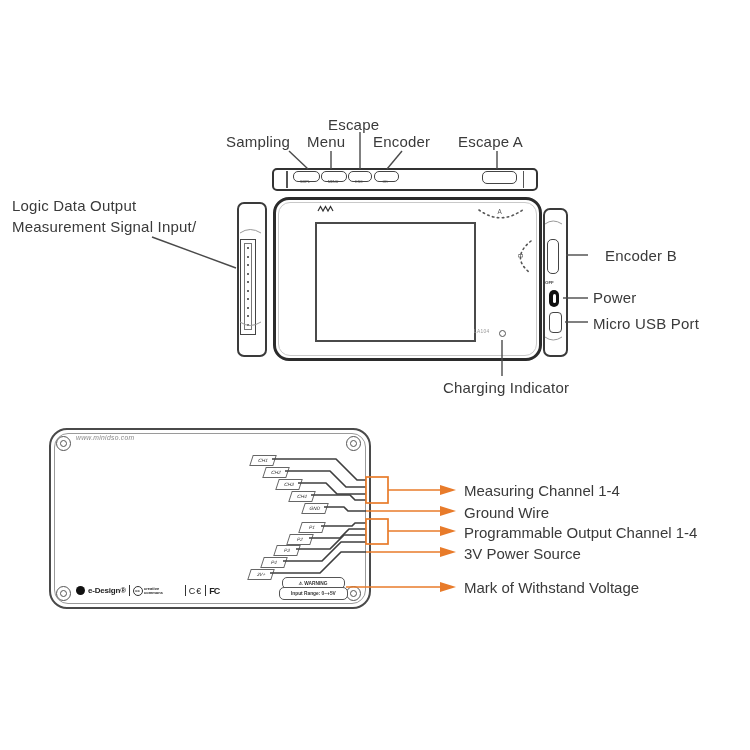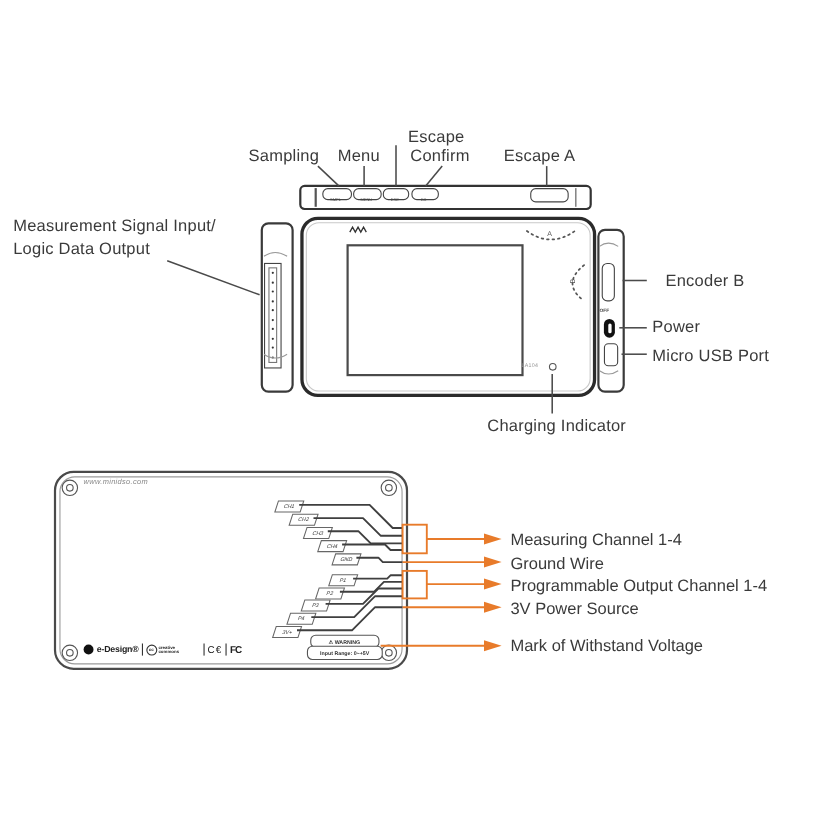--- a/index.html
+++ b/index.html
@@ -54,24 +54,24 @@
   .ccwords span{font-size:8px;font-weight:bold;transform:scale(.5);transform-origin:left center;}
   .cemark{font-size:9px;letter-spacing:1px;}
   .fccmark{font-size:9px;font-weight:bold;letter-spacing:-1px;}
   .callout{position:absolute;left:464px;font-size:15px;color:#3a3a3a;white-space:nowrap;}
 </style>
 </head>
 <body>
 
 <div class="canvas">
 
-  <div class="lbl" style="left:328px;top:116px;margin-left:43px;">Escape</div>
+  <div class="lbl" style="left:328px;top:116px;">Escape</div>
   <div class="lbl" style="left:226px;top:133px;">Sampling</div>
   <div class="lbl" style="left:307px;top:133px;">Menu</div>
-  <div class="lbl" style="left:373px;top:133px;">Confirm</div>
+  <div class="lbl" style="left:373px;top:133px;">Encoder</div>
   <div class="lbl" style="left:458px;top:133px;">Escape A</div>
 
   <div class="topbar">
     <div class="cap" style="left:12px;"></div>
     <div class="cap" style="right:12px;"></div>
   </div>
   <div class="pill" style="left:293px;top:171px;width:25px;height:9px;"></div>
   <div class="pill" style="left:321px;top:171px;width:24px;height:9px;"></div>
   <div class="pill" style="left:348px;top:171px;width:22px;height:9px;"></div>
   <div class="pill" style="left:374px;top:171px;width:23px;height:9px;"></div>
@@ -99,22 +99,22 @@
         <div class="pinDot"></div>
         <div class="pinDot"></div>
       <div class="pinDot"></div>
         <div class="pinDot"></div>
         <div class="pinDot"></div>
         <div class="pinDot"></div>
         <div class="pinDot"></div>
     </div>
   </div>
   <div class="lbl" style="left:12px;top:195px;line-height:21px;">
+    <div>Logic Data Output</div>
     <div>Measurement Signal Input/</div>
-    <div>Logic Data Output</div>
   </div>
 
   <div class="sidebar" style="left:543px;top:208px;width:21px;height:145px;"></div>
   <div class="encB"></div>
   <div class="off">OFF</div>
   <div class="power">
       <div class="slit"></div>
     </div>
   <div class="usb"></div>
   <div class="lbl" style="left:593px;top:247px;margin-left:12px;">Encoder B</div>

